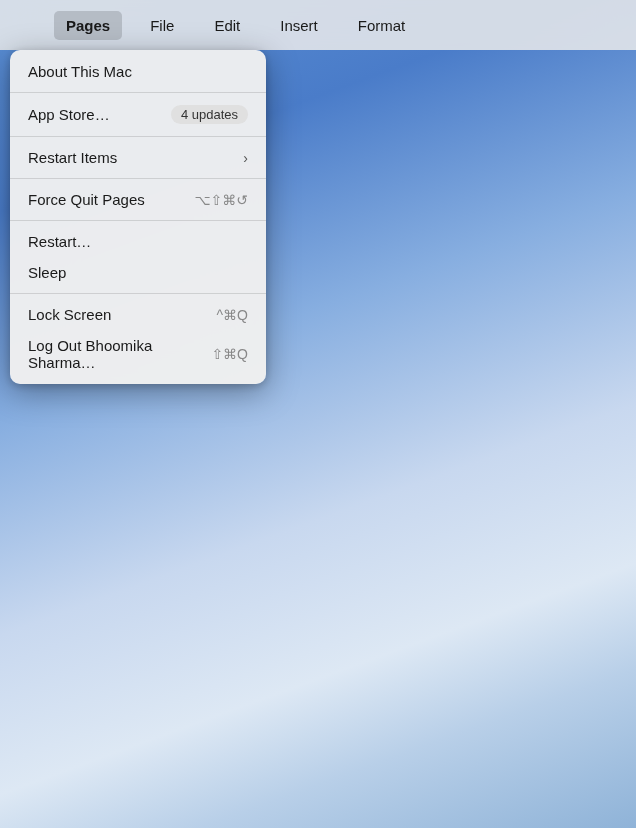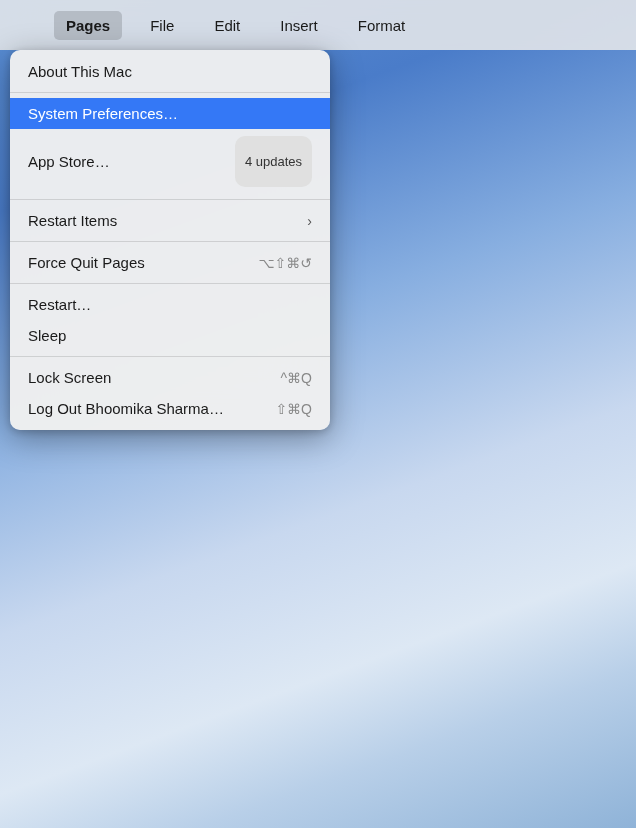--- a/index.html
+++ b/index.html
@@ -58,21 +58,21 @@
       padding: 4px 14px;
       color: #1a1a1a;
       cursor: default;
     }
 
     
     .dropdown-menu {
       position: absolute;
       top: 50px;
       left: 10px;
-      width: 320px;
+      width: 256px;
       background: rgba(240, 240, 240, 0.97);
       backdrop-filter: blur(30px);
       border-radius: 10px;
       box-shadow: 0 8px 32px rgba(0,0,0,0.35), 0 2px 8px rgba(0,0,0,0.2);
       padding: 6px 0;
       z-index: 200;
     }
 
     .menu-item {
       display: flex;
@@ -99,21 +99,21 @@
       color: #888;
       font-size: 14px;
       margin-left: 20px;
       white-space: nowrap;
     }
 
     .menu-item .badge {
       background: #e0e0e0;
       color: #333;
       font-size: 13px;
-      padding: 18px 10px;
+      padding: 2px 10px;
       border-radius: 10px;
       font-weight: 500;
     }
 
     .menu-item .chevron {
       color: #555;
       font-size: 14px;
       margin-left: 20px;
     }
 
@@ -137,23 +137,20 @@
   <div class="menubar-item">Format</div>
 </div>
 
 <div class="dropdown-menu">
 
   <div class="menu-item">
     <span class="label">About This Mac</span>
   </div>
   <div class="menu-divider"></div>
 
-  <div class="menu-item highlighted">
-    <span class="label">System Preferences…</span>
-  </div>
 
   <div class="menu-item">
     <span class="label">App Store…</span>
     <span class="badge">4 updates</span>
   </div>
   <div class="menu-divider"></div>
 
   <div class="menu-item">
     <span class="label">Restart Items</span>
     <span class="chevron">›</span>

